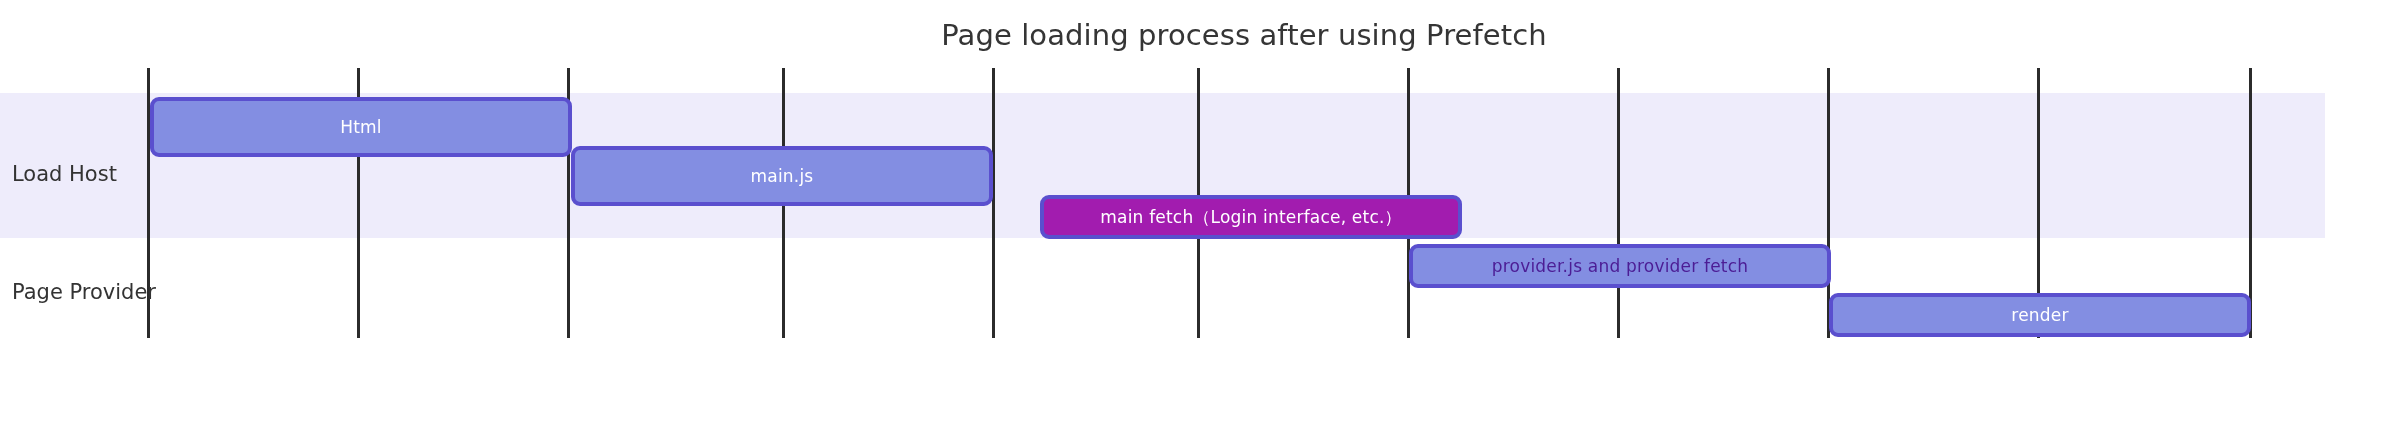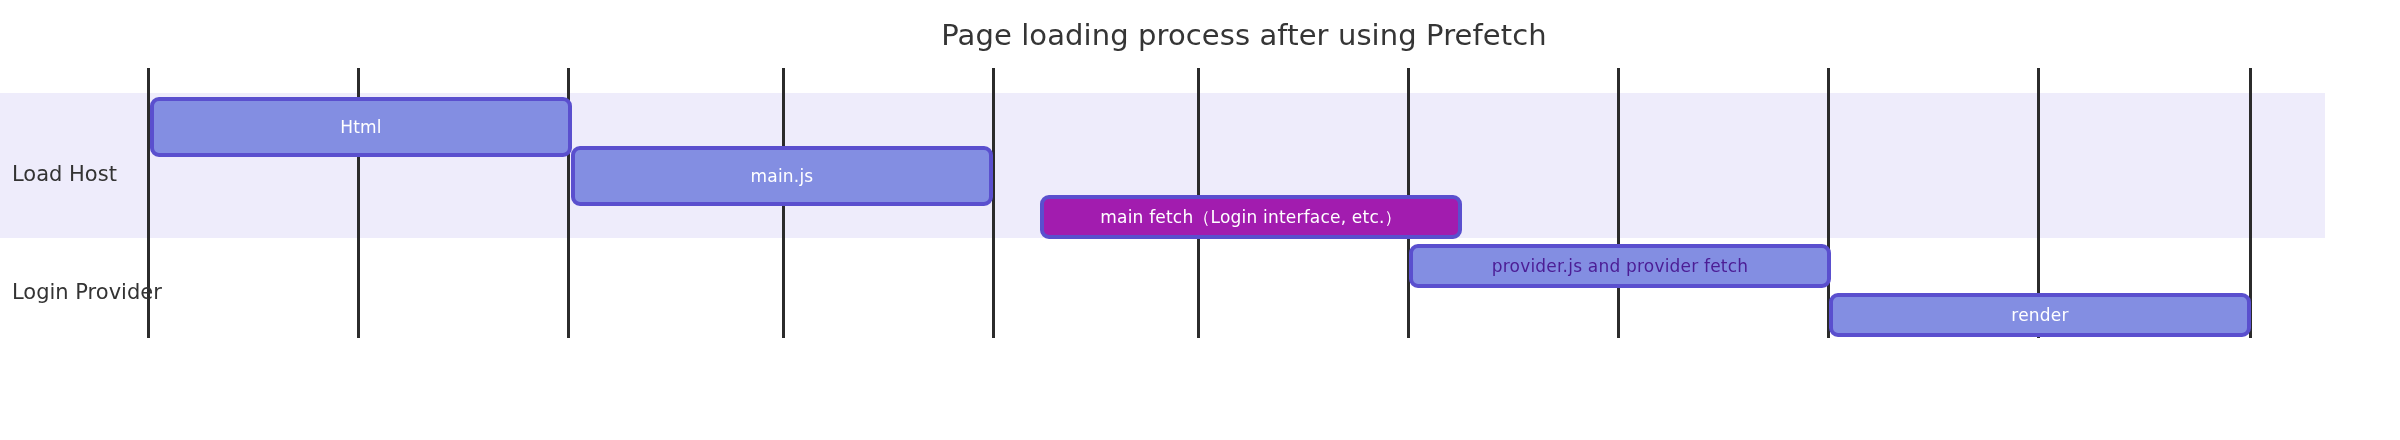--- a/index.html
+++ b/index.html
@@ -78,21 +78,21 @@
       <div class="gridline" style="left: 992px; top: 68px; height: 270px; background: rgb(43, 43, 43);"></div>
       <div class="gridline" style="left: 1197px; top: 68px; height: 270px; background: rgb(43, 43, 43);"></div>
       <div class="gridline" style="left: 1407px; top: 68px; height: 270px; background: rgb(43, 43, 43);"></div>
       <div class="gridline" style="left: 1617px; top: 68px; height: 270px; background: rgb(43, 43, 43);"></div>
       <div class="gridline" style="left: 1827px; top: 68px; height: 270px; background: rgb(43, 43, 43);"></div>
       <div class="gridline" style="left: 2037px; top: 68px; height: 270px; background: rgb(43, 43, 43);"></div>
       <div class="gridline" style="left: 2249px; top: 68px; height: 270px; background: rgb(43, 43, 43);"></div>
     </div>
   <div id="labels-layer">
       <div class="row-label" style="left: 12px; top: 164px; color: rgb(51, 51, 51);">Load Host</div>
-      <div class="row-label" style="left: 12px; top: 282px; color: rgb(51, 51, 51);">Login Provider</div>
+      <div class="row-label" style="left: 12px; top: 282px; color: rgb(51, 51, 51);">Page Provider</div>
     </div>
   <div id="bars-layer">
       <div class="bar" style="left: 150px; top: 97px; width: 422px; height: 60px; background: rgb(131, 142, 226); border-color: rgb(90, 79, 206);">
         <span class="bar-label" style="color: rgb(255, 255, 255);">Html</span>
       </div>
       <div class="bar" style="left: 571px; top: 146px; width: 422px; height: 60px; background: rgb(131, 142, 226); border-color: rgb(90, 79, 206);">
         <span class="bar-label" style="color: rgb(255, 255, 255);">main.js</span>
       </div>
       <div class="bar" style="left: 993px; top: 195px; width: 422px; height: 44px; background: #a21caf; border-color: rgb(90, 79, 206); margin-left: 47px;">
         <span class="bar-label" style="color: rgb(255, 255, 255);">main fetch（Login interface, etc.）</span>

